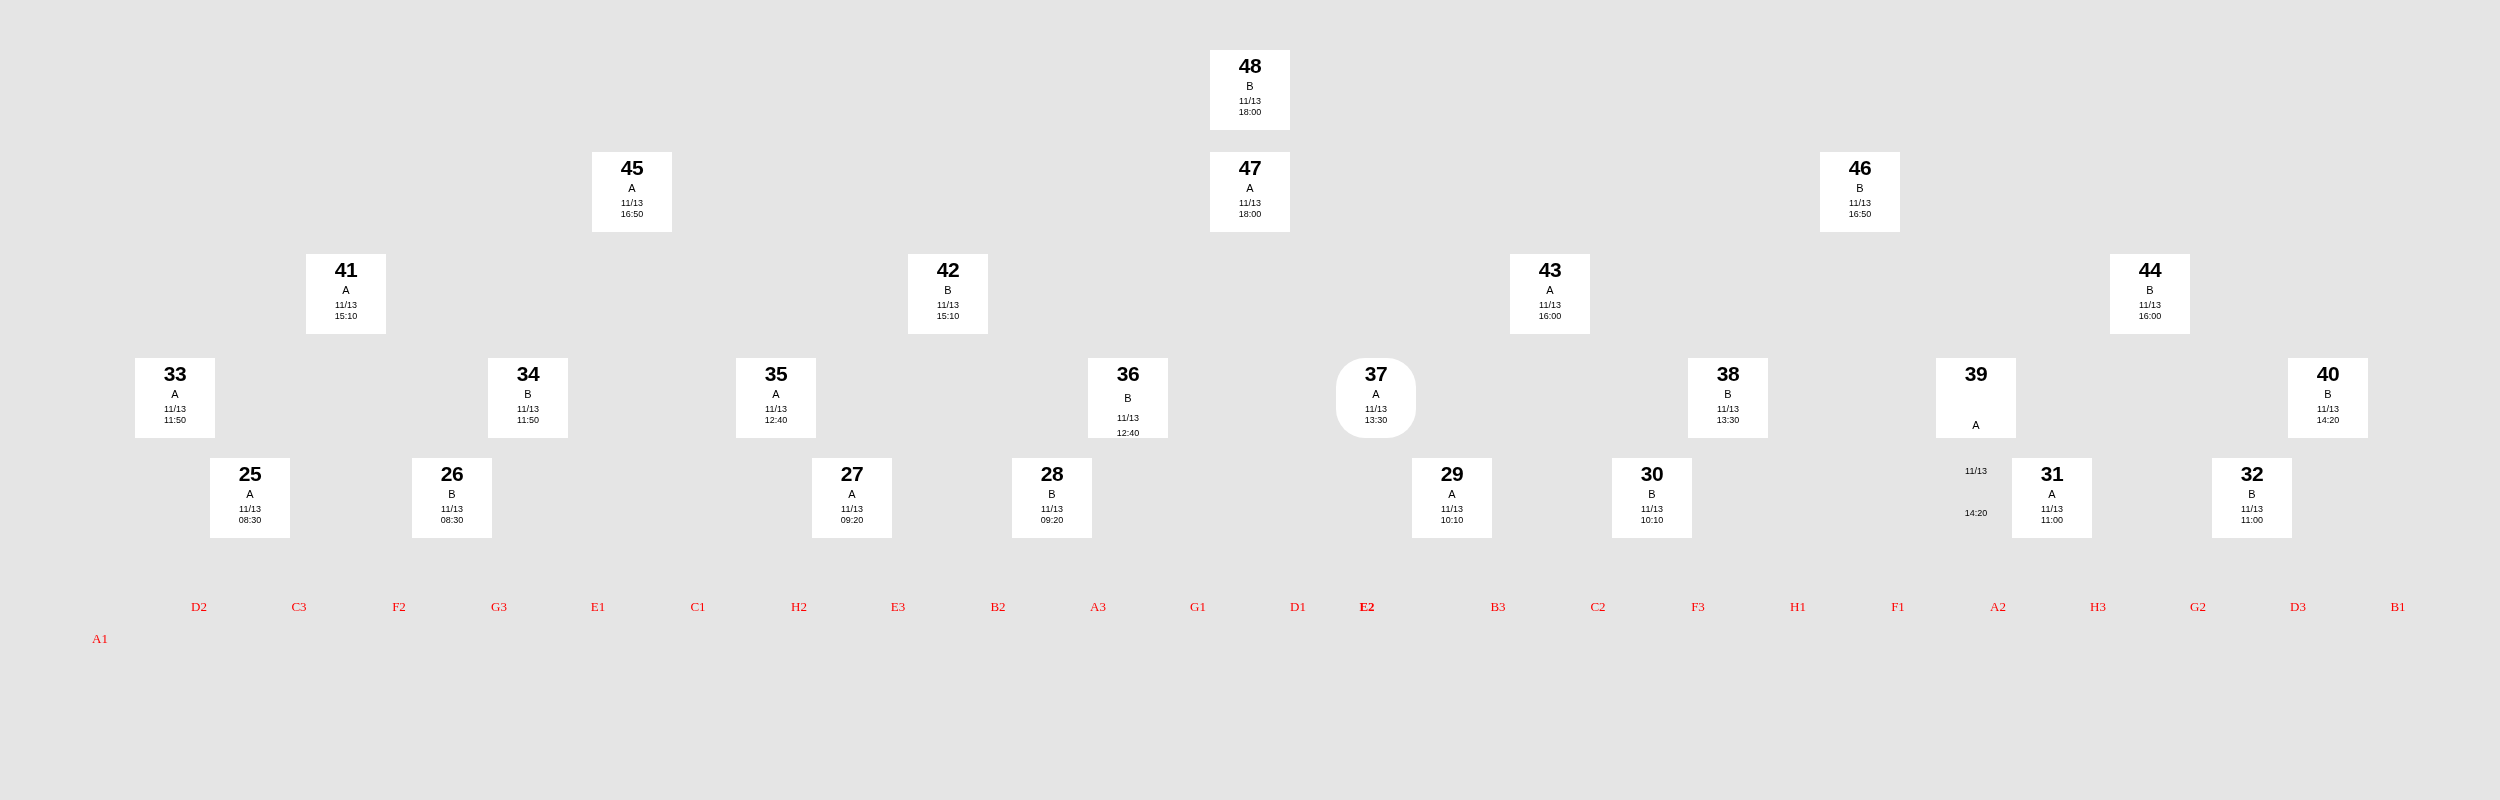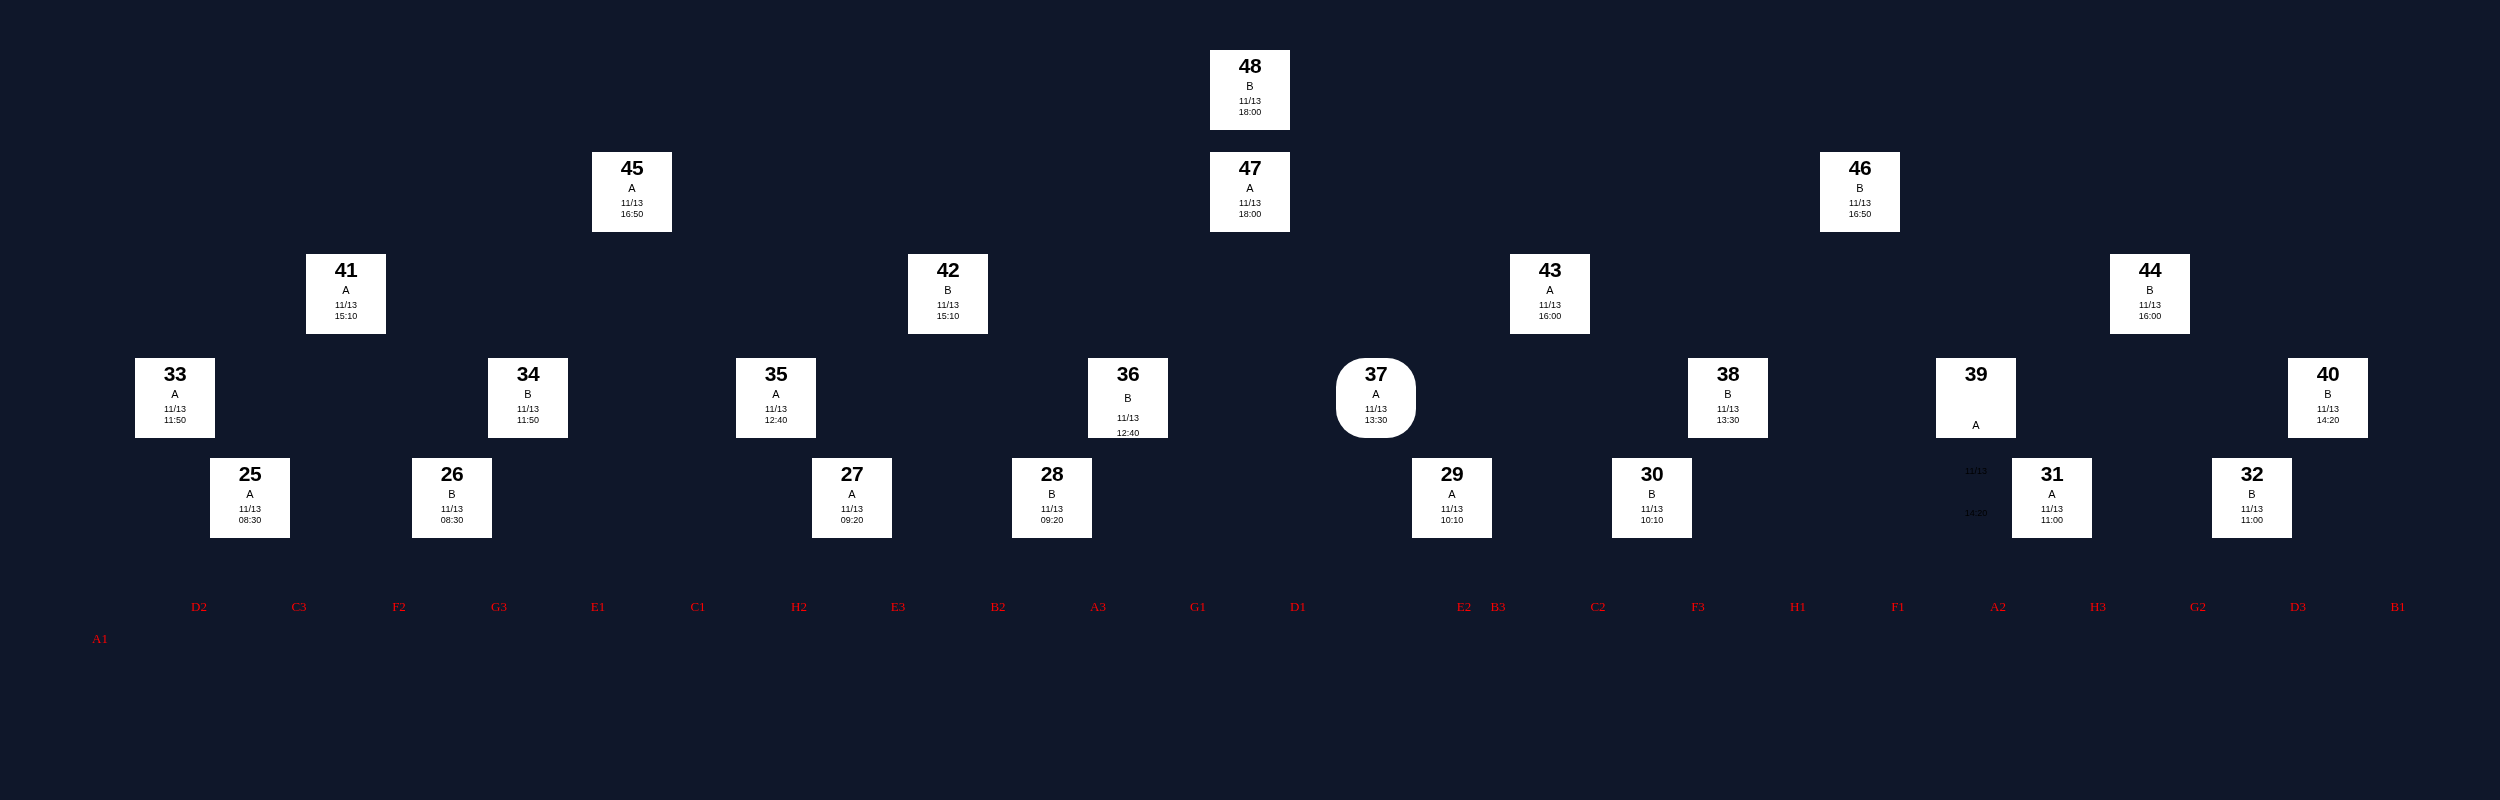--- a/index.html
+++ b/index.html
@@ -5,21 +5,21 @@
 <style>
   html, body {
     margin: 0;
     padding: 0;
     background: #000000;
   }
   #root {
     position: relative;
     width: 2500px;
     height: 800px;
-    background: #0f172a;
+    background: #e5e5e5;
     overflow: hidden;
     font-family: "Liberation Sans", sans-serif;
   }
   .match-box {
     position: absolute;
     width: 80px;
     height: 80px;
     background: #ffffff;
     color: #000000;
     box-sizing: border-box;
@@ -216,21 +216,21 @@
       <div class="seed-label" style="left: 399px; top: 600px;">F2</div>
       <div class="seed-label" style="left: 499px; top: 600px;">G3</div>
       <div class="seed-label" style="left: 598px; top: 600px;">E1</div>
       <div class="seed-label" style="left: 698px; top: 600px;">C1</div>
       <div class="seed-label" style="left: 799px; top: 600px;">H2</div>
       <div class="seed-label" style="left: 898px; top: 600px;">E3</div>
       <div class="seed-label" style="left: 998px; top: 600px;">B2</div>
       <div class="seed-label" style="left: 1098px; top: 600px;">A3</div>
       <div class="seed-label" style="left: 1198px; top: 600px;">G1</div>
       <div class="seed-label" style="left: 1298px; top: 600px;">D1</div>
-      <div class="seed-label" style="left: 1464px; top: 600px;">E2</div>
+      <div class="seed-label" style="left: 1367px; top: 600px; font-weight: bold;">E2</div>
       <div class="seed-label" style="left: 1498px; top: 600px;">B3</div>
       <div class="seed-label" style="left: 1598px; top: 600px;">C2</div>
       <div class="seed-label" style="left: 1698px; top: 600px;">F3</div>
       <div class="seed-label" style="left: 1798px; top: 600px;">H1</div>
       <div class="seed-label" style="left: 1898px; top: 600px;">F1</div>
       <div class="seed-label" style="left: 1998px; top: 600px;">A2</div>
       <div class="seed-label" style="left: 2098px; top: 600px;">H3</div>
       <div class="seed-label" style="left: 2198px; top: 600px;">G2</div>
       <div class="seed-label" style="left: 2298px; top: 600px;">D3</div>
       <div class="seed-label" style="left: 2398px; top: 600px;">B1</div>

